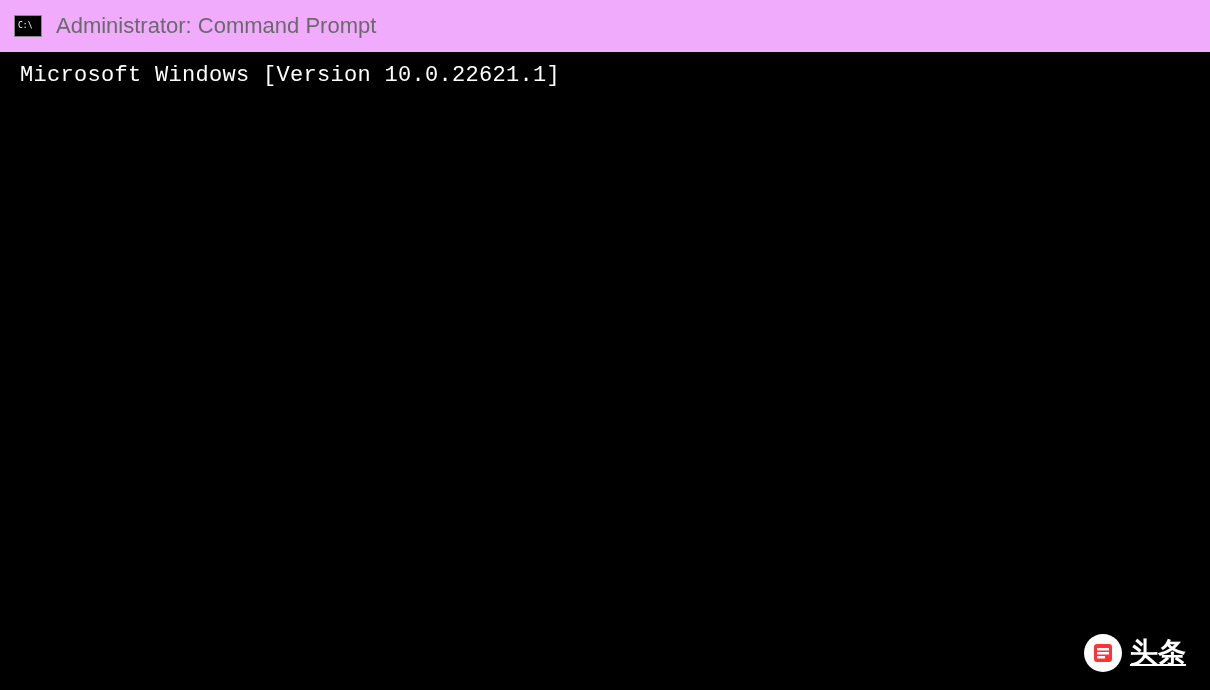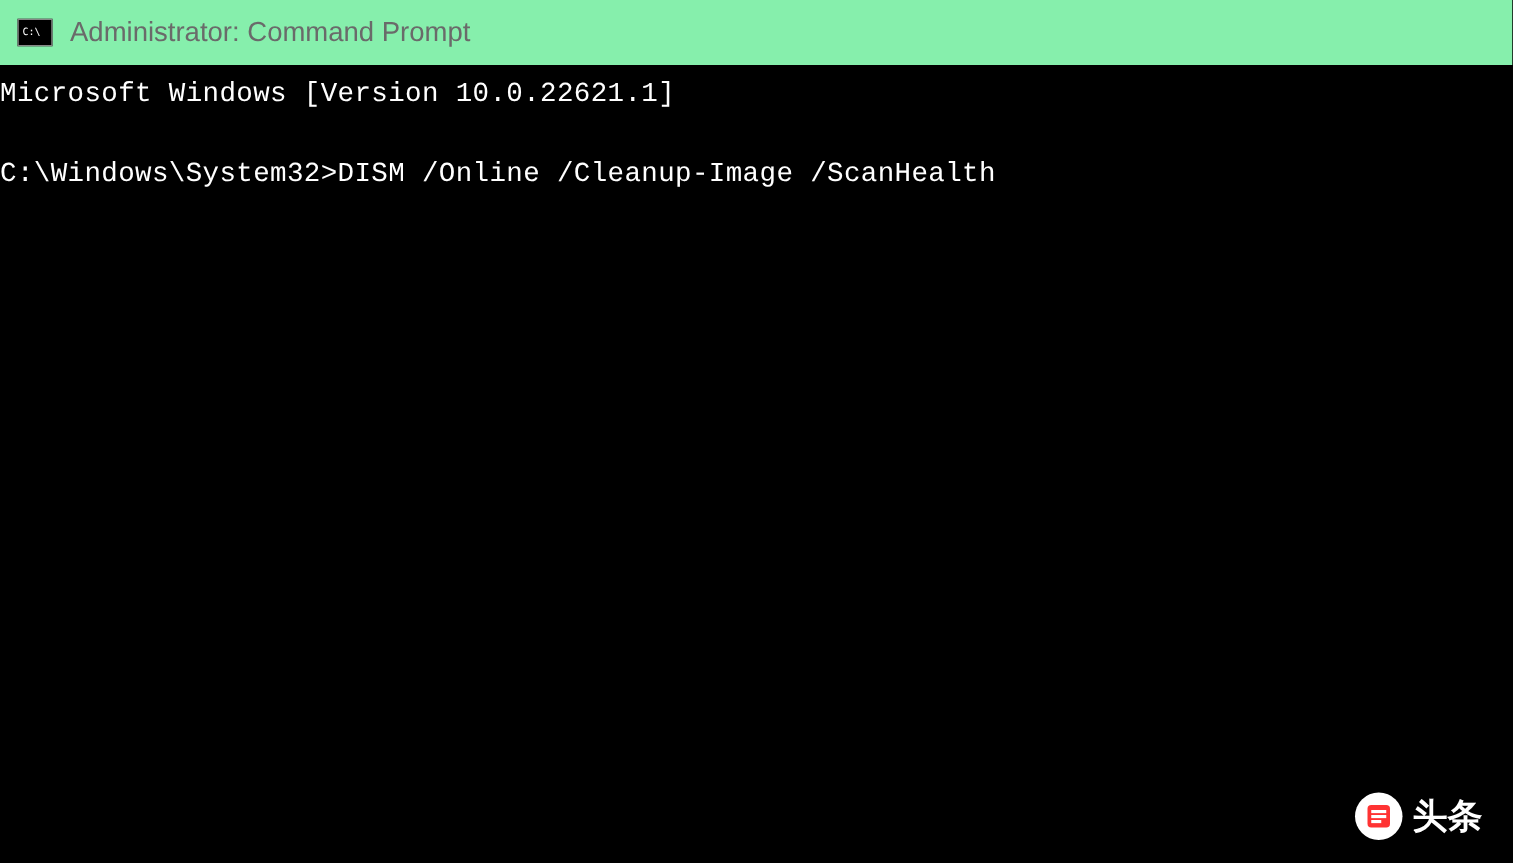--- a/index.html
+++ b/index.html
@@ -10,21 +10,21 @@
     body {
       width: 1210px;
       height: 690px;
       background: #000000;
       font-family: 'Consolas', 'Courier New', monospace;
       overflow: hidden;
       position: relative;
     }
     .titlebar {
       height: 52px;
-      background: #86efac;
+      background: #f0abfc;
       display: flex;
       align-items: center;
       padding: 0 14px;
       gap: 14px;
     }
     .titlebar-icon {
       width: 28px;
       height: 22px;
       background: #000000;
       position: relative;
@@ -47,20 +47,21 @@
       font-size: 22px;
       font-weight: 400;
     }
     .terminal {
       padding: 8px 0 0 0;
       color: #ffffff;
       font-size: 22px;
       line-height: 1.45;
       letter-spacing: 0.3px;
       font-family: 'Consolas', 'Courier New', monospace;
+      margin-left: 20px;
     }
     .terminal-line {
       white-space: pre;
     }
     .terminal-blank {
       height: 32px;
     }
     .prompt-line {
       white-space: pre;
     }
@@ -85,37 +86,37 @@
       align-items: center;
       justify-content: center;
       position: relative;
     }
     .watermark-logo svg {
       width: 24px;
       height: 24px;
     }
     .watermark-brand {
       font-weight: 700;
+      text-decoration: underline;
     }
     .watermark-user {
       font-weight: 400;
     }
   </style>
 </head>
 <body>
 
 <div class="titlebar">
   <div class="titlebar-icon"></div>
   <div class="titlebar-text">Administrator: Command Prompt</div>
 </div>
 
 <div class="terminal">
   <div class="terminal-line">Microsoft Windows [Version 10.0.22621.1]</div>
   <div class="terminal-blank"></div>
-  <div class="prompt-line"><span>C:\Windows\System32&gt;</span><span>DISM /Online /Cleanup-Image /ScanHealth</span></div>
 </div>
 
 <div class="watermark">
   <div class="watermark-logo">
     <svg viewBox="0 0 24 24" fill="none">
       <rect x="3" y="3" width="18" height="18" rx="3" fill="#ff3333"></rect>
       <rect x="6" y="7" width="12" height="2.5" fill="#ffffff"></rect>
       <rect x="6" y="11" width="12" height="2.5" fill="#ffffff"></rect>
       <rect x="6" y="15" width="8" height="2.5" fill="#ffffff"></rect>
     </svg>

